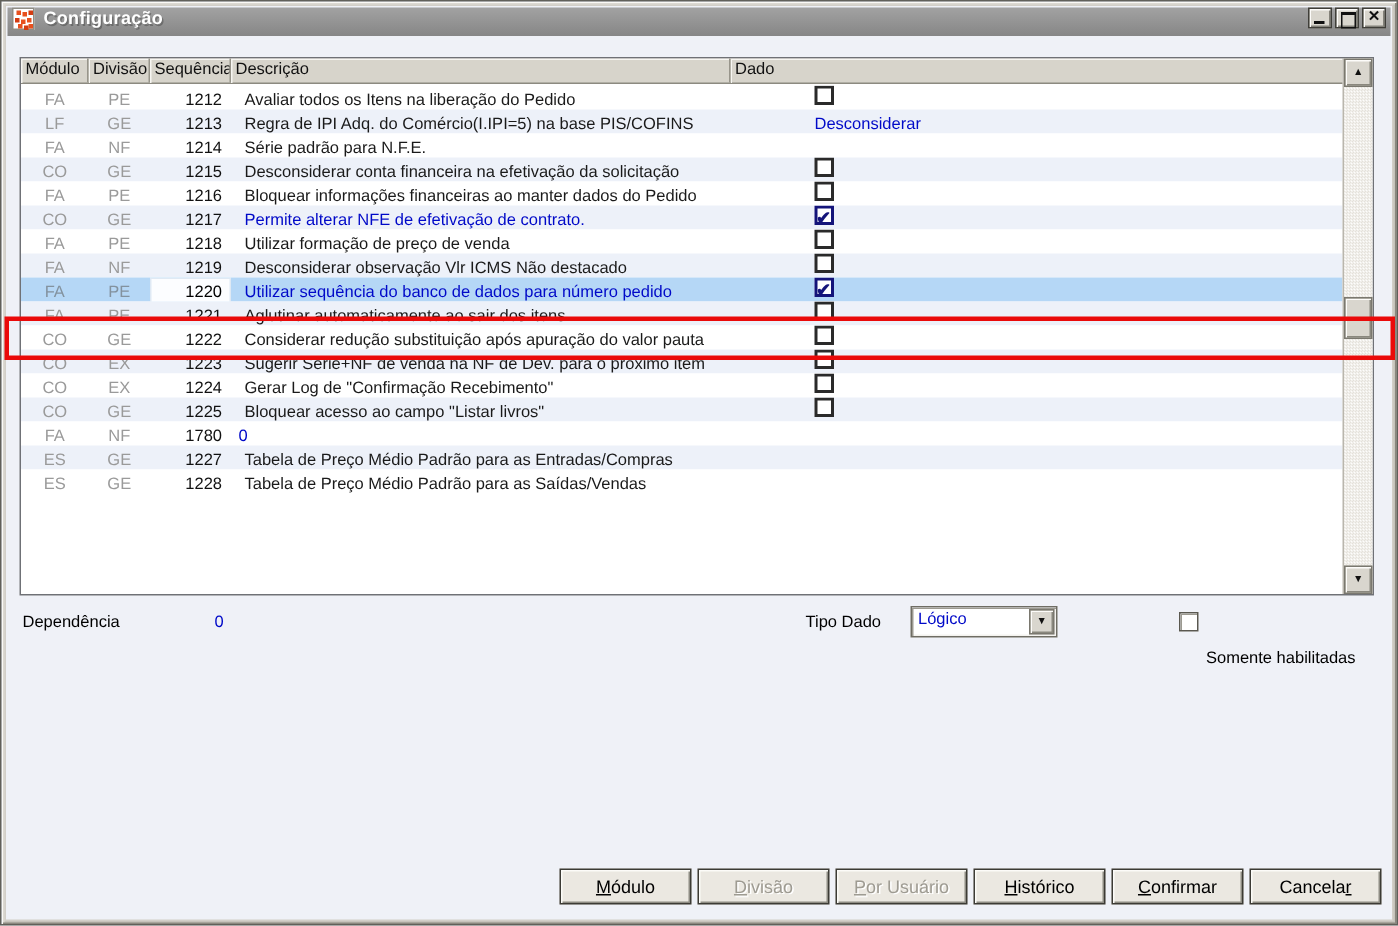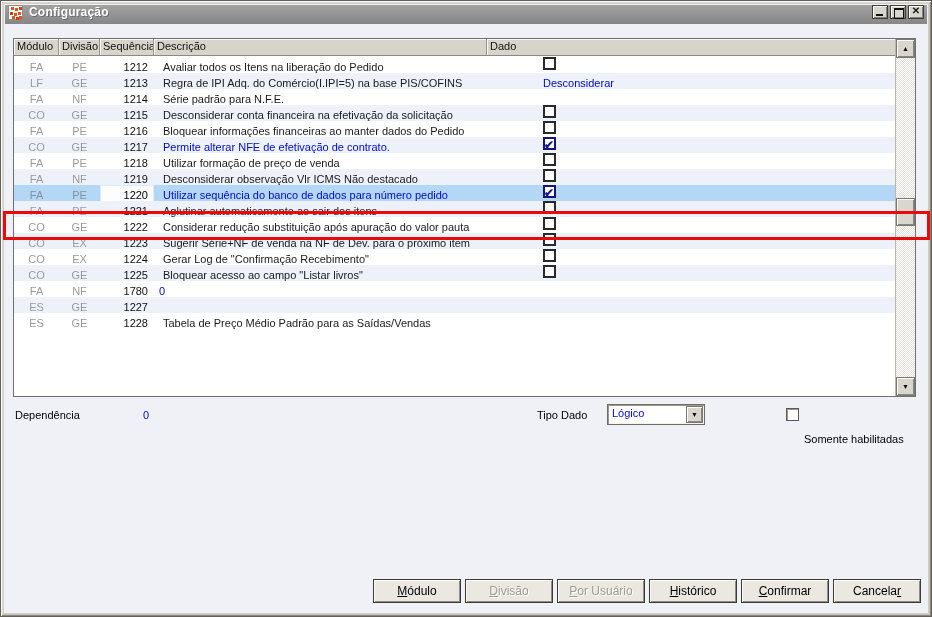--- a/index.html
+++ b/index.html
@@ -288,20 +288,21 @@
           <span class="cell cell-dado">
             <span class="dado-text">0</span>
           </span>
         </div>
         <div class="row alt">
           <span class="cell cell-mod">ES</span>
           <span class="cell cell-div">GE</span>
           <span class="cell cell-seq">
             <span class="seq-inner">1227</span>
           </span>
+          <span class="cell cell-desc">Tabela de Preço Médio Padrão para as Entradas/Compras</span>
           <span class="cell cell-dado"></span>
         </div>
         <div class="row">
           <span class="cell cell-mod">ES</span>
           <span class="cell cell-div">GE</span>
           <span class="cell cell-seq">
             <span class="seq-inner">1228</span>
           </span>
           <span class="cell cell-desc">Tabela de Preço Médio Padrão para as Saídas/Vendas</span>
           <span class="cell cell-dado"></span>

